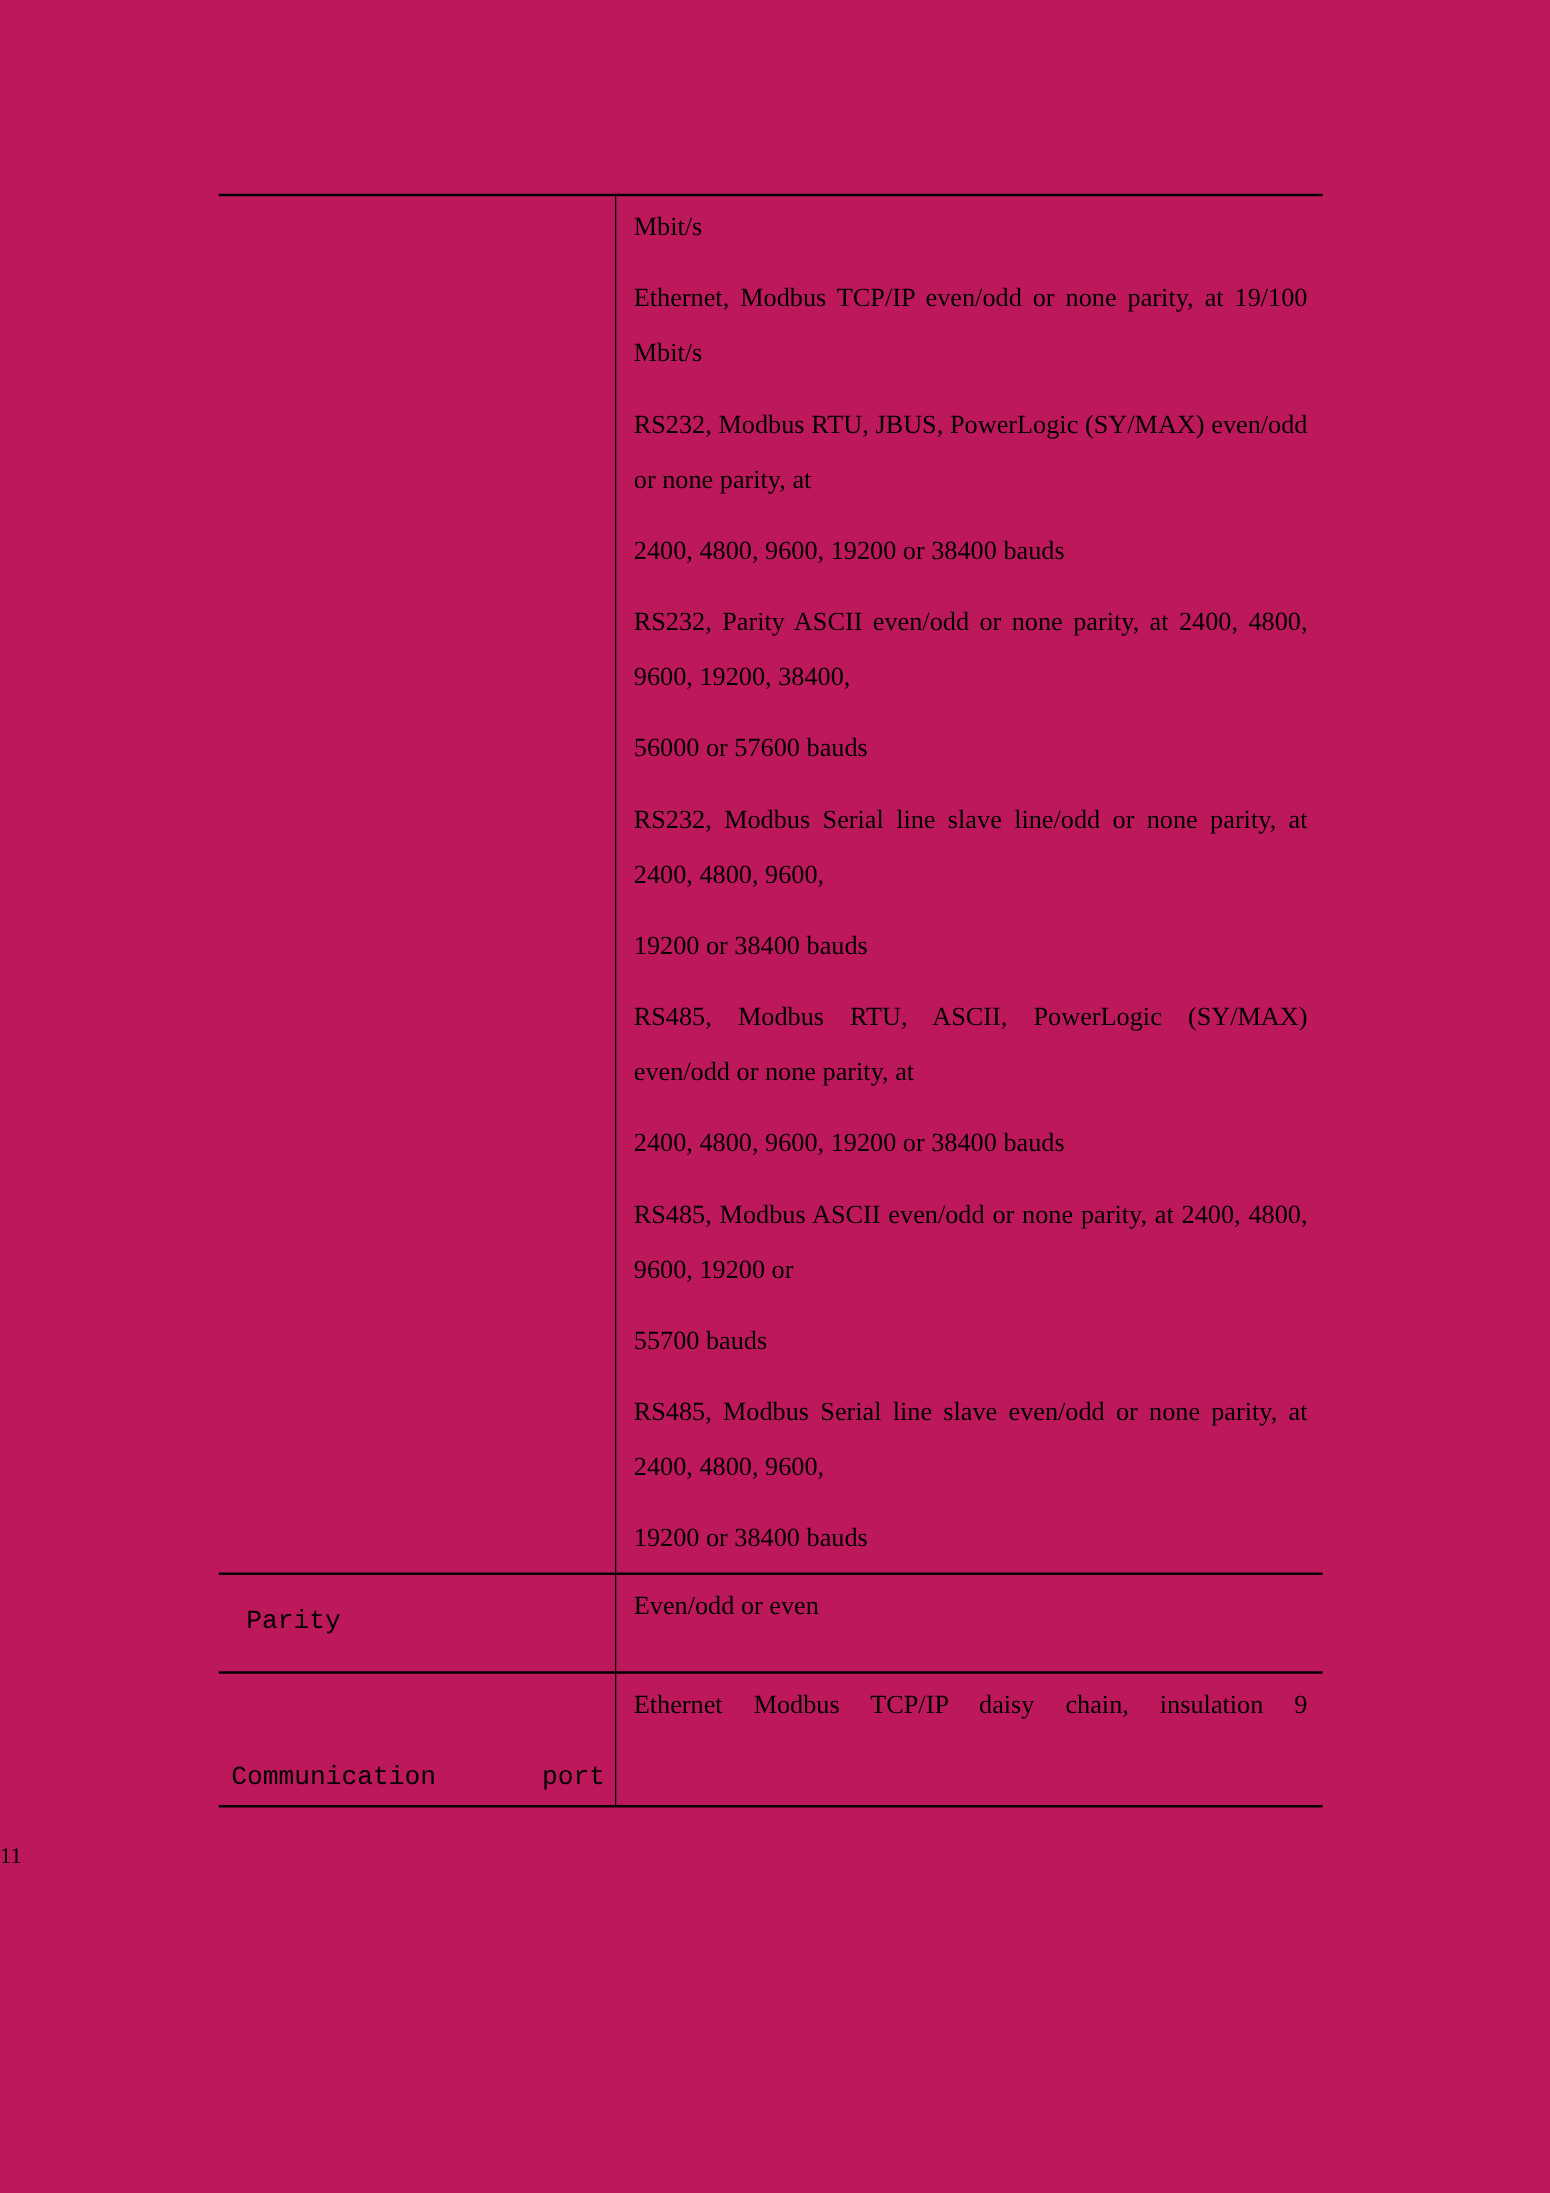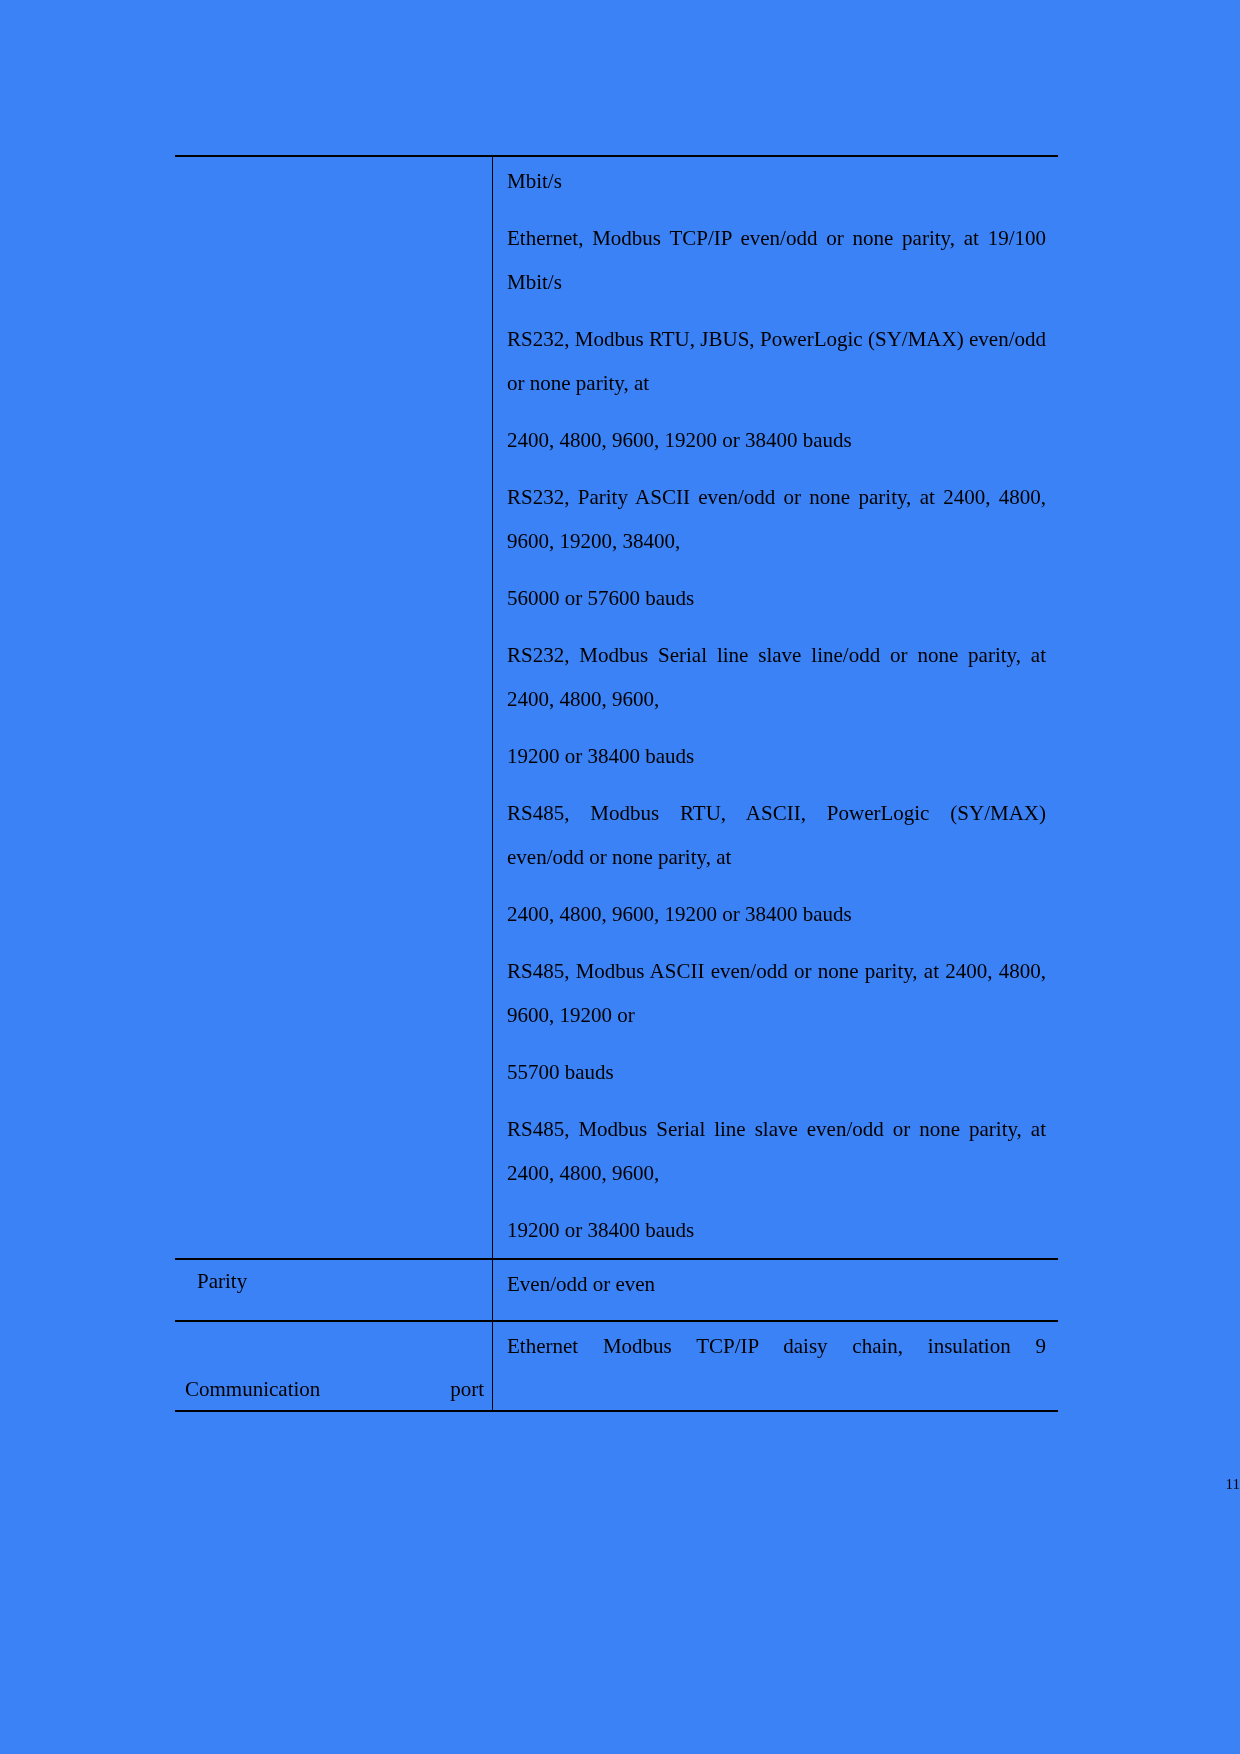--- a/index.html
+++ b/index.html
@@ -10,43 +10,44 @@
   body {
     width: 1240px;
     height: 1754px;
     position: relative;
     font-family: "Liberation Serif", serif;
     color: #000000;
   }
   .page {
     position: absolute;
     inset: 0;
-    background: #3b82f6;
+    background: #be185d;
   }
   .spec-table {
     position: absolute;
     left: 175px;
     top: 155px;
     width: 838px;
     border-collapse: collapse;
     table-layout: fixed;
   }
   .spec-table td {
     vertical-align: top;
     font-size: 21px;
     border-top: 2px solid #000000;
   }
   .spec-table tr:last-child td {
     border-bottom: 2px solid #000000;
   }
   td.label-cell {
     width: 299px;
     border-right: 1px solid #000000;
-    padding: 6px 8px 6px 10px;
+    padding: 23px 8px 6px 10px;
     line-height: 30px;
+    font-family: Liberation Mono, monospace;
   }
   td.value-cell {
     width: 539px;
     padding: 2px 12px 6px 14px;
     text-align: justify;
   }
   td.value-cell p {
     margin: 0 0 13px 0;
     line-height: 44px;
     text-align: justify;
@@ -66,22 +67,22 @@
     height: 38px;
   }
   .row-parity td {
     height: 48px;
   }
   .page-number {
     position: absolute;
     top: 1470px;
     left: 0;
     width: 100%;
-    text-align: right;
-    font-size: 15px;
+    text-align: left;
+    font-size: 18px;
     line-height: 28px;
   }
 </style>
 </head>
 <body>
 
 <div class="page">
 
   <table class="spec-table">
     <tbody>

